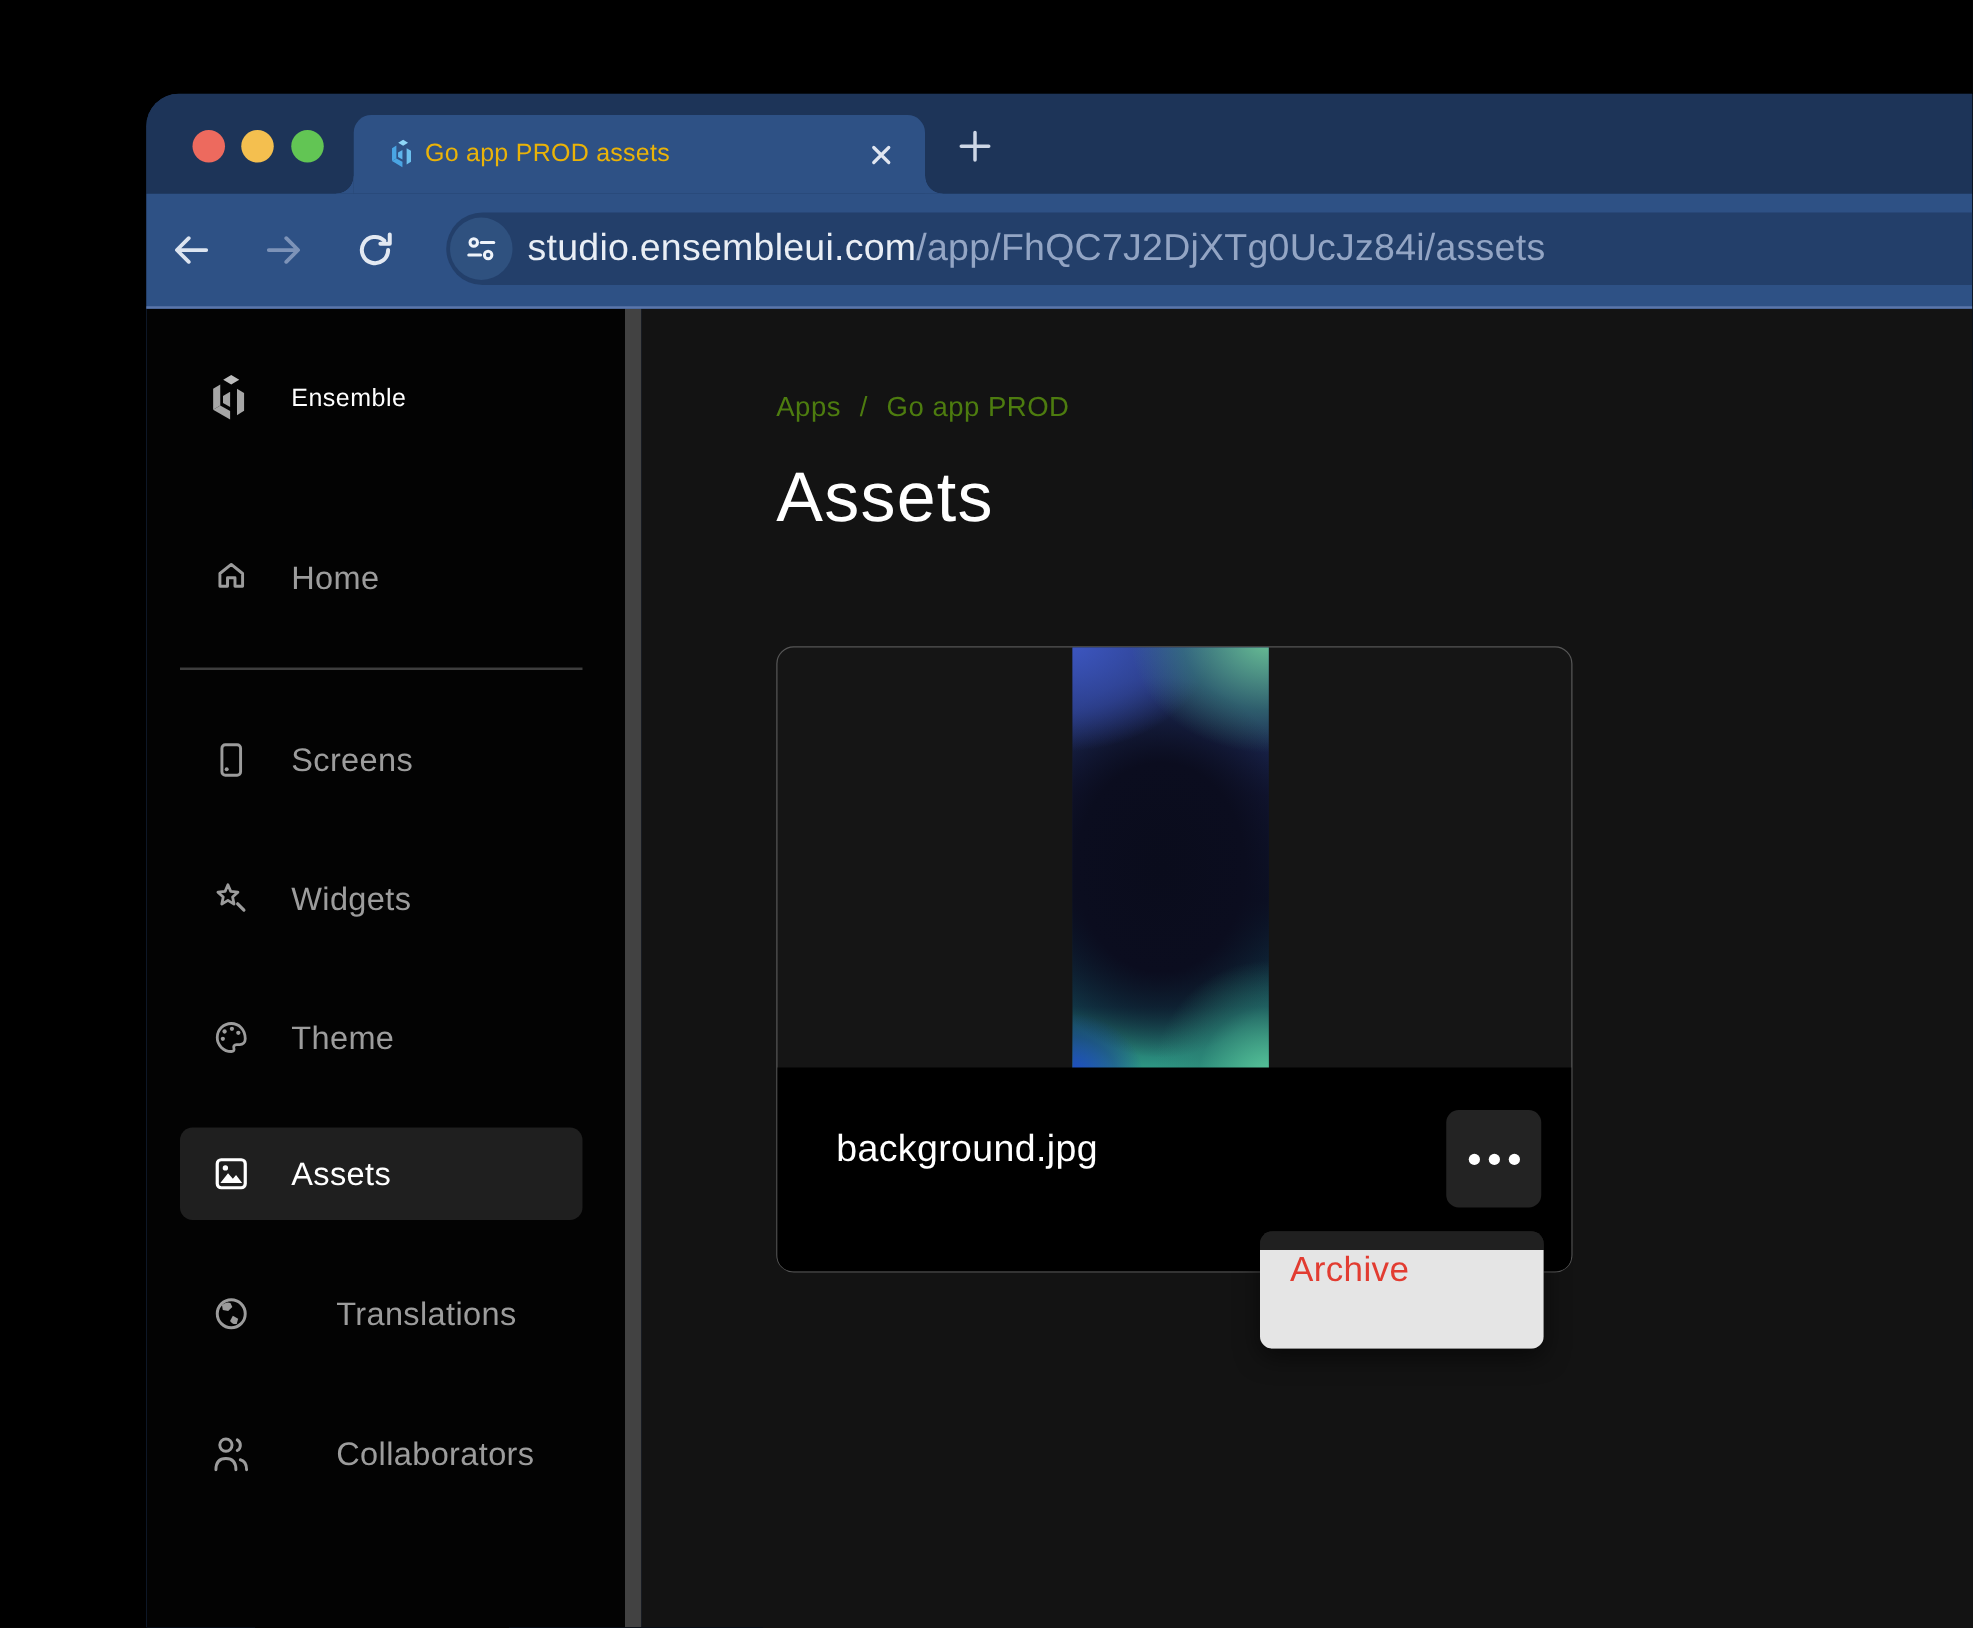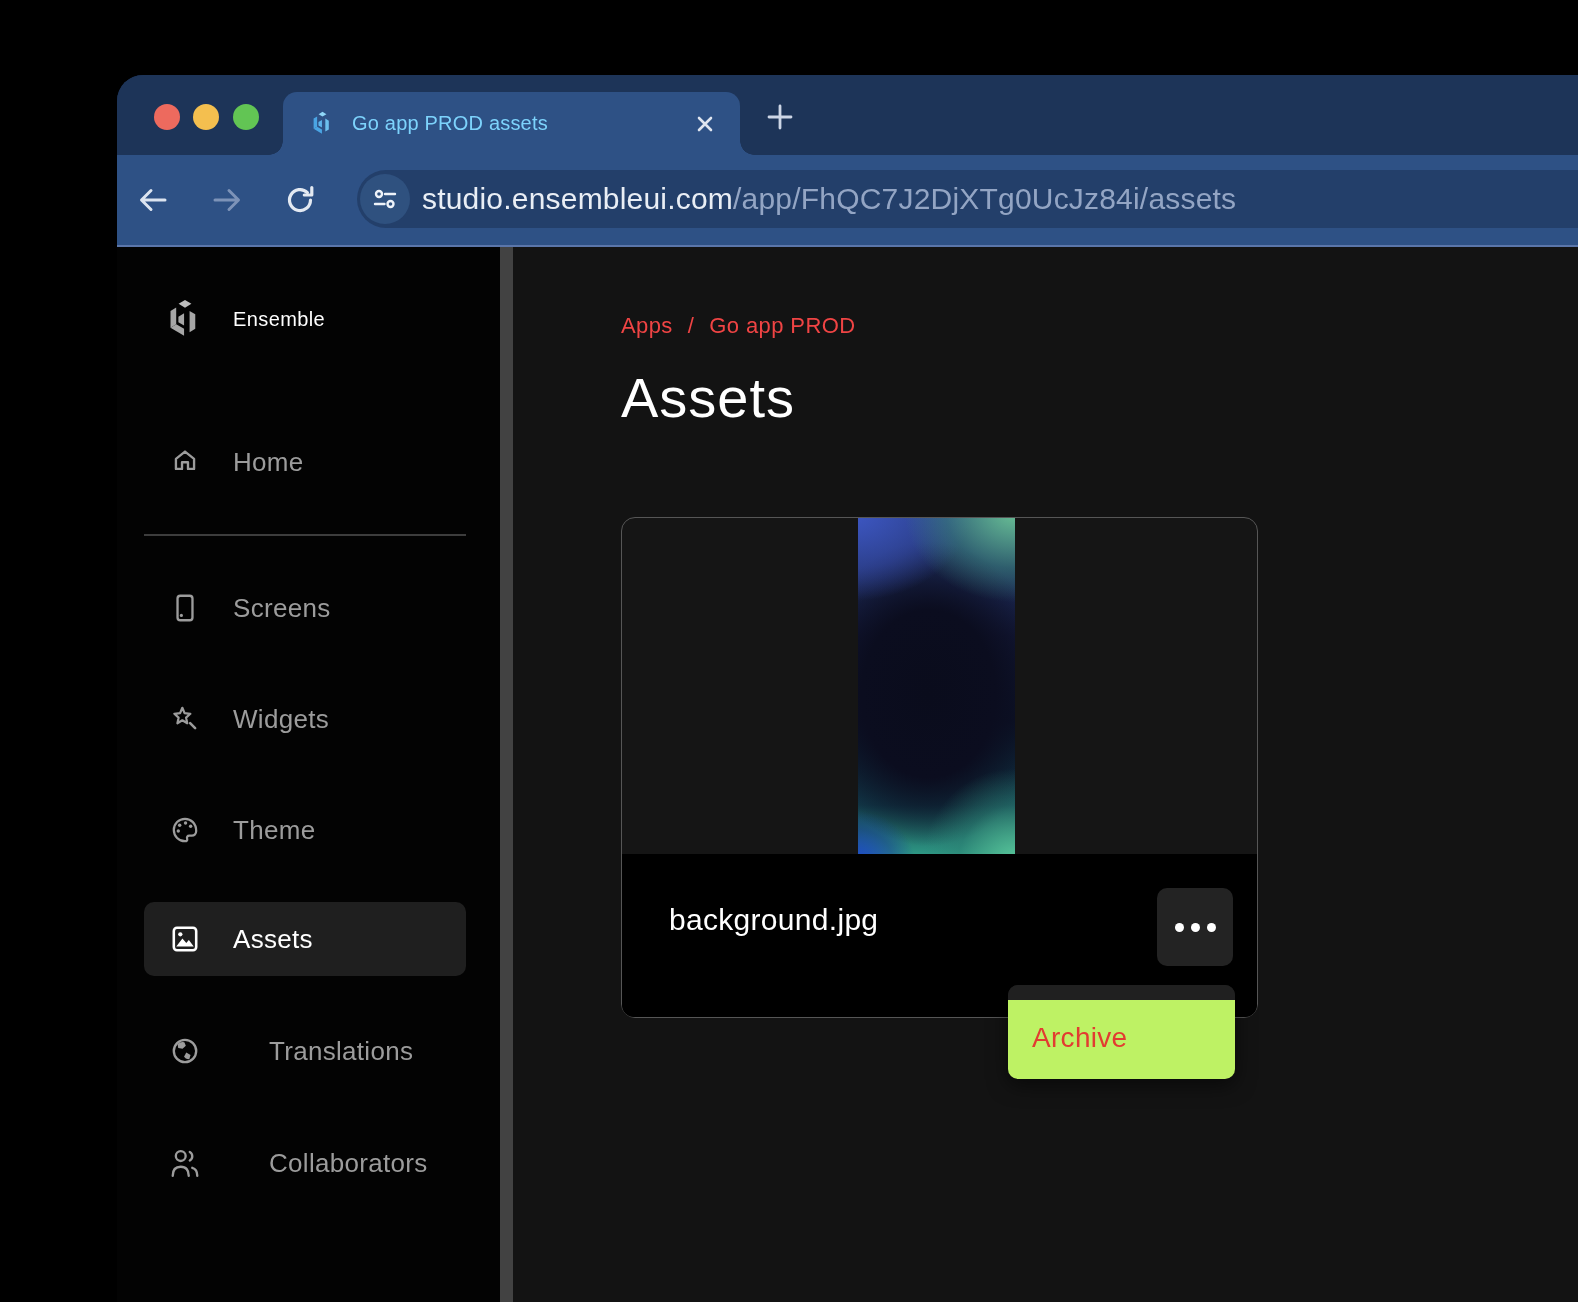--- a/index.html
+++ b/index.html
@@ -18,21 +18,21 @@
   .t-red{left:37px;background:#ed6a5e;}
   .t-yellow{left:76px;background:#f4bf4f;}
   .t-green{left:116px;background:#62c554;}
   .tab{position:absolute;left:166px;top:17px;width:457px;height:63px;background:#2e5185;
        border-radius:14px 14px 0 0;display:flex;align-items:center;}
   .tab::before{content:'';position:absolute;left:-14px;bottom:0;width:14px;height:14px;
        background:radial-gradient(circle at 0 0, rgba(0,0,0,0) 13.5px, #2e5185 14px);}
   .tab::after{content:'';position:absolute;right:-14px;bottom:0;width:14px;height:14px;
        background:radial-gradient(circle at 100% 0, rgba(0,0,0,0) 13.5px, #2e5185 14px);}
   .tab-favicon{margin-left:26px;width:27px;height:27px;flex:0 0 auto;}
-  .tab-title{margin-left:16px;color:#7dd3fc;font-size:20px;letter-spacing:.2px;white-space:nowrap;
+  .tab-title{margin-left:4px;color:#eab308;font-size:20px;letter-spacing:.2px;white-space:nowrap;
        overflow:hidden;text-overflow:ellipsis;max-width:300px;}
   .tab-close{position:absolute;right:22px;top:50%;transform:translateY(-50%);width:26px;height:26px;
        display:flex;align-items:center;justify-content:center;cursor:pointer;}
   .newtab{position:absolute;left:648px;top:27px;width:30px;height:30px;display:flex;
        align-items:center;justify-content:center;cursor:pointer;}
 
   
   .toolbar{position:relative;height:90px;background:#2e5185;border-bottom:2px solid #5b76aa;flex:0 0 auto;}
   .nav-btn{position:absolute;top:28px;width:34px;height:34px;cursor:pointer;}
   .nav-back{left:19px;} .nav-fwd{left:93px;} .nav-reload{left:166px;}
@@ -63,21 +63,21 @@
   .m-home{margin-top:69px;}
   .side-divider{height:2px;background:#3d3d3d;margin:35px 34px 0 27px;border:0;}
   .m-first{margin-top:35px;}
   .m-gap{margin-top:37px;}
   .m-gap2{margin-top:38px;gap:36px;}
   .js-badge{font-size:15px;font-weight:700;fill:#9c9c9c;font-family:"Liberation Sans",sans-serif;}
 
   
   .main{flex:1;position:relative;background:#131313;overflow:hidden;
         padding:66px 0 0 108px;box-sizing:border-box;}
-  .breadcrumb{display:flex;align-items:center;gap:15px;color:#ef4444;font-size:22px;
+  .breadcrumb{display:flex;align-items:center;gap:15px;color:#4d7c0f;font-size:22px;
         font-weight:500;letter-spacing:.4px;}
   .crumb{cursor:pointer;}
   .page-title{margin-top:26px;color:#fff;font-size:56px;font-weight:400;letter-spacing:1px;}
 
   
   .card{position:absolute;left:108px;top:270px;width:637px;height:501px;background:#151515;
         border:1.5px solid #565656;border-radius:14px;box-sizing:border-box;}
   .asset-image{position:absolute;left:236px;top:0;width:157px;height:338px;
     background:
       radial-gradient(95% 45% at 100% 102%, rgba(92,201,156,.95) 0%, rgba(45,130,115,.5) 38%, rgba(0,0,0,0) 62%),
@@ -93,21 +93,21 @@
   .more-btn{position:absolute;right:24px;top:34px;width:76px;height:78px;background:#232323;
         border-radius:10px;display:flex;align-items:center;justify-content:center;gap:7px;cursor:pointer;}
   .dot{width:9px;height:9px;border-radius:50%;background:#fff;}
 
   
   .ctx-menu{position:absolute;left:495px;top:738px;width:227px;border-radius:10px;overflow:hidden;
         background:#202020;box-shadow:0 6px 20px rgba(0,0,0,.55);z-index:5;}
   .ctx-pad{height:15px;background:#202020;}
   .ctx-item{display:flex;align-items:center;padding-left:24px;font-size:28px;letter-spacing:.3px;cursor:pointer;}
   .ctx-copy{height:63px;background:#151515;color:#f2f2f2;}
-  .ctx-archive{height:79px;background:#bef264;color:#e23c31;align-items:flex-start;padding-top:22px;box-sizing:border-box;}
+  .ctx-archive{height:79px;background:#e5e5e5;color:#e23c31;align-items:flex-start;padding-top:0;box-sizing:border-box;}
 
   svg{display:block;}
 </style>
 </head>
 <body>
 
 <div class="stage">
   <div class="window">
 
     <div class="tabstrip">

